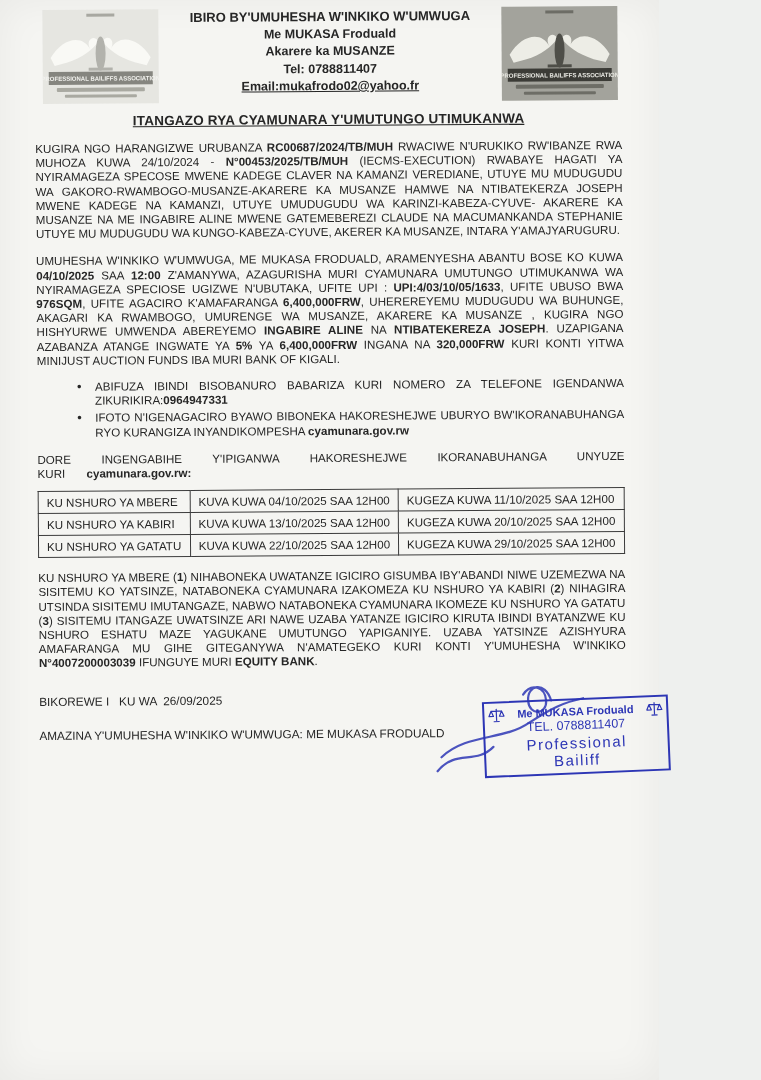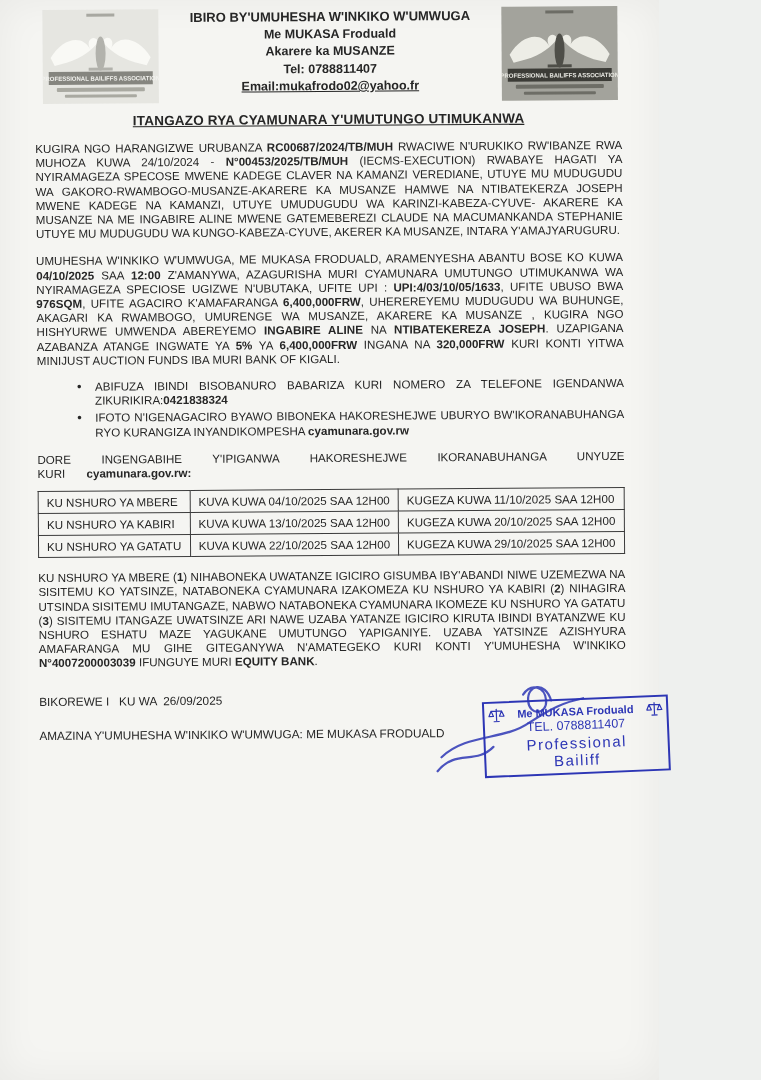--- a/index.html
+++ b/index.html
@@ -105,21 +105,21 @@
       </div>
     </header>
 
     <h1 class="title">ITANGAZO RYA CYAMUNARA Y'UMUTUNGO UTIMUKANWA</h1>
 
     <p class="para"><span>KUGIRA NGO HARANGIZWE URUBANZA </span><b>RC00687/2024/TB/MUH</b><span> RWACIWE N'URUKIKO RW'IBANZE RWA MUHOZA KUWA 24/10/2024 - </span><b>N°00453/2025/TB/MUH</b><span> (IECMS-EXECUTION) RWABAYE HAGATI YA NYIRAMAGEZA SPECOSE MWENE KADEGE CLAVER NA KAMANZI VEREDIANE, UTUYE MU MUDUGUDU WA GAKORO-RWAMBOGO-MUSANZE-AKARERE KA MUSANZE HAMWE NA NTIBATEKERZA JOSEPH MWENE KADEGE NA KAMANZI, UTUYE UMUDUGUDU WA KARINZI-KABEZA-CYUVE- AKARERE KA MUSANZE NA ME INGABIRE ALINE MWENE GATEMEBEREZI CLAUDE NA MACUMANKANDA STEPHANIE UTUYE MU MUDUGUDU WA KUNGO-KABEZA-CYUVE, AKERER KA MUSANZE, INTARA Y'AMAJYARUGURU.</span></p>
 
     <p class="para"><span>UMUHESHA W'INKIKO W'UMWUGA, ME MUKASA FRODUALD, ARAMENYESHA ABANTU BOSE KO KUWA </span><b>04/10/2025</b><span> SAA </span><b>12:00</b><span> Z'AMANYWA, AZAGURISHA MURI CYAMUNARA UMUTUNGO UTIMUKANWA WA NYIRAMAGEZA SPECIOSE UGIZWE N'UBUTAKA, UFITE UPI : </span><b>UPI:4/03/10/05/1633</b><span>, UFITE UBUSO BWA </span><b>976SQM</b><span>, UFITE AGACIRO K'AMAFARANGA </span><b>6,400,000FRW</b><span>, UHEREREYEMU MUDUGUDU WA BUHUNGE, AKAGARI KA RWAMBOGO, UMURENGE WA MUSANZE, AKARERE KA MUSANZE , KUGIRA NGO HISHYURWE UMWENDA ABEREYEMO </span><b>INGABIRE ALINE</b><span> NA </span><b>NTIBATEKEREZA JOSEPH</b><span>. UZAPIGANA AZABANZA ATANGE INGWATE YA </span><b>5%</b><span> YA </span><b>6,400,000FRW</b><span> INGANA NA </span><b>320,000FRW</b><span> KURI KONTI YITWA MINIJUST AUCTION FUNDS IBA MURI BANK OF KIGALI.</span></p>
 
     <ul class="bullets">
-      <li><span>ABIFUZA IBINDI BISOBANURO BABARIZA KURI NOMERO ZA TELEFONE IGENDANWA ZIKURIKIRA:</span><b>0421838324</b></li>
+      <li><span>ABIFUZA IBINDI BISOBANURO BABARIZA KURI NOMERO ZA TELEFONE IGENDANWA ZIKURIKIRA:</span><b>0964947331</b></li>
       <li><span>IFOTO N'IGENAGACIRO BYAWO BIBONEKA HAKORESHEJWE UBURYO BW'IKORANABUHANGA RYO KURANGIZA INYANDIKOMPESHA </span><b>cyamunara.gov.rw</b></li>
     </ul>
 
     <p class="para schedule-intro"><span>DORE INGENGABIHE Y'IPIGANWA HAKORESHEJWE IKORANABUHANGA UNYUZE KURI </span><b>cyamunara.gov.rw:</b></p>
 
     <table class="sched">
       <tbody>
           <tr>
             <td>KU NSHURO YA MBERE</td>
             <td>KUVA KUWA 04/10/2025 SAA 12H00</td>

